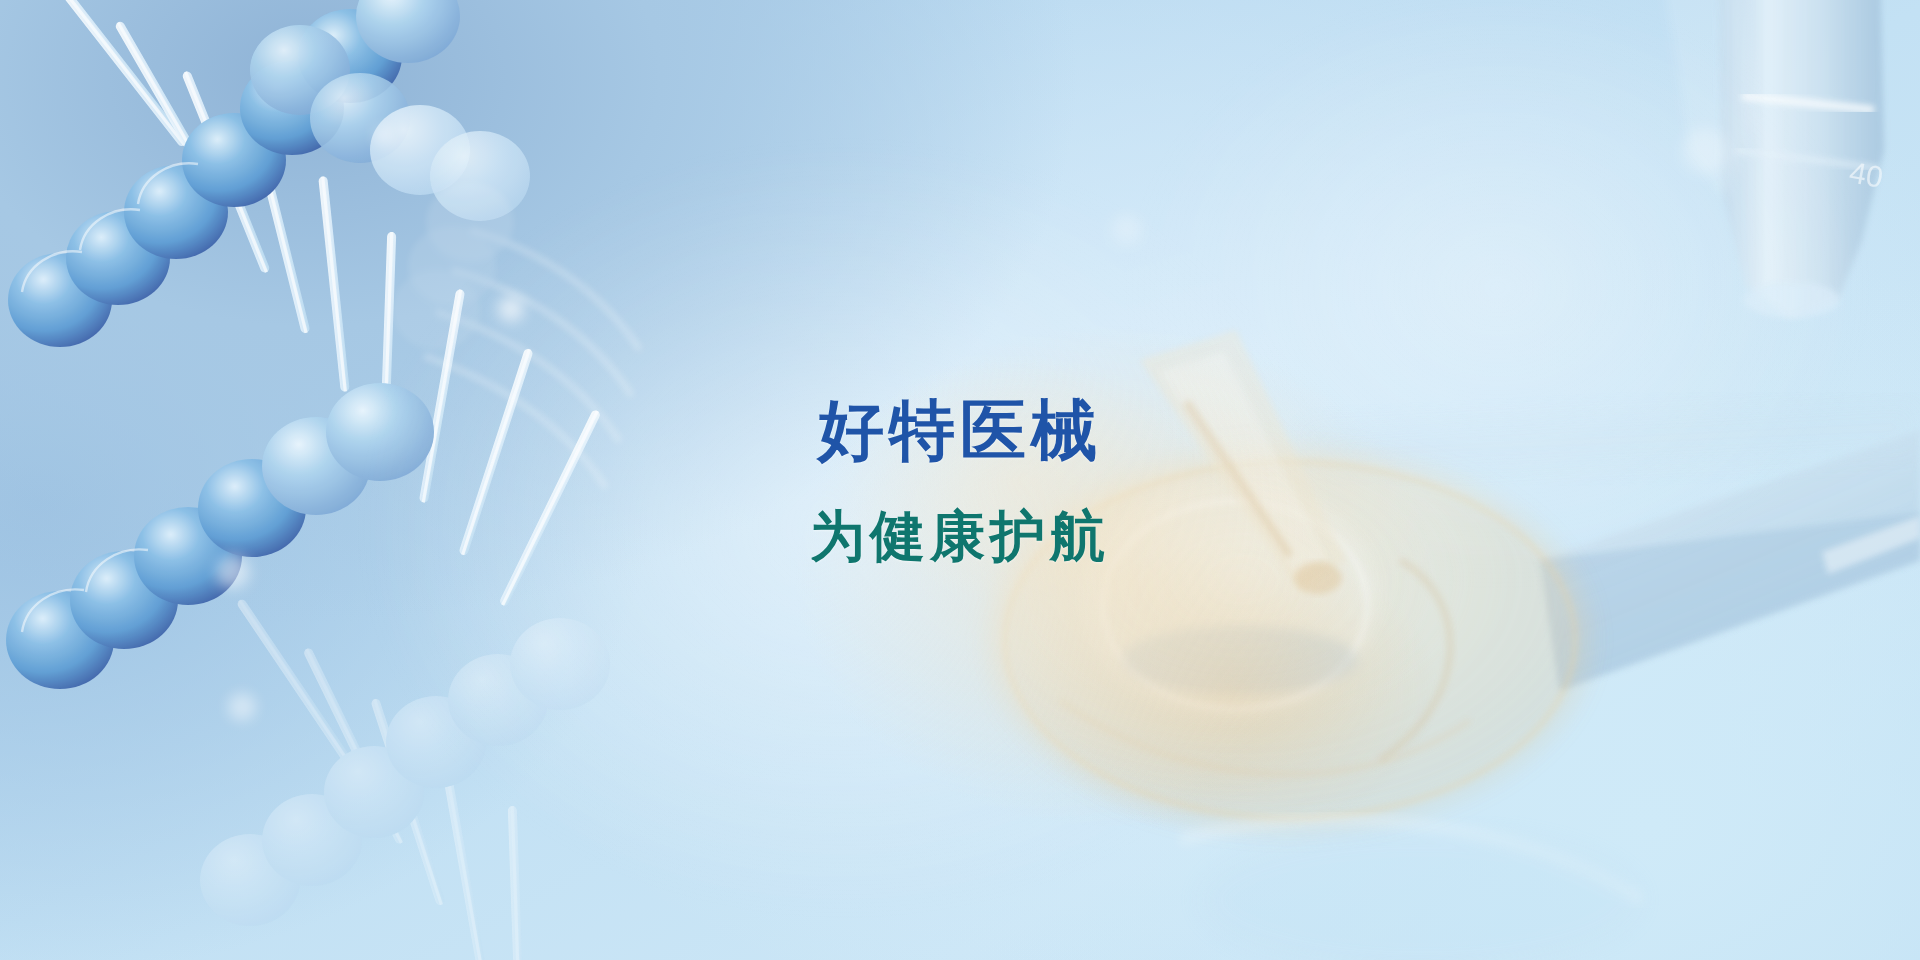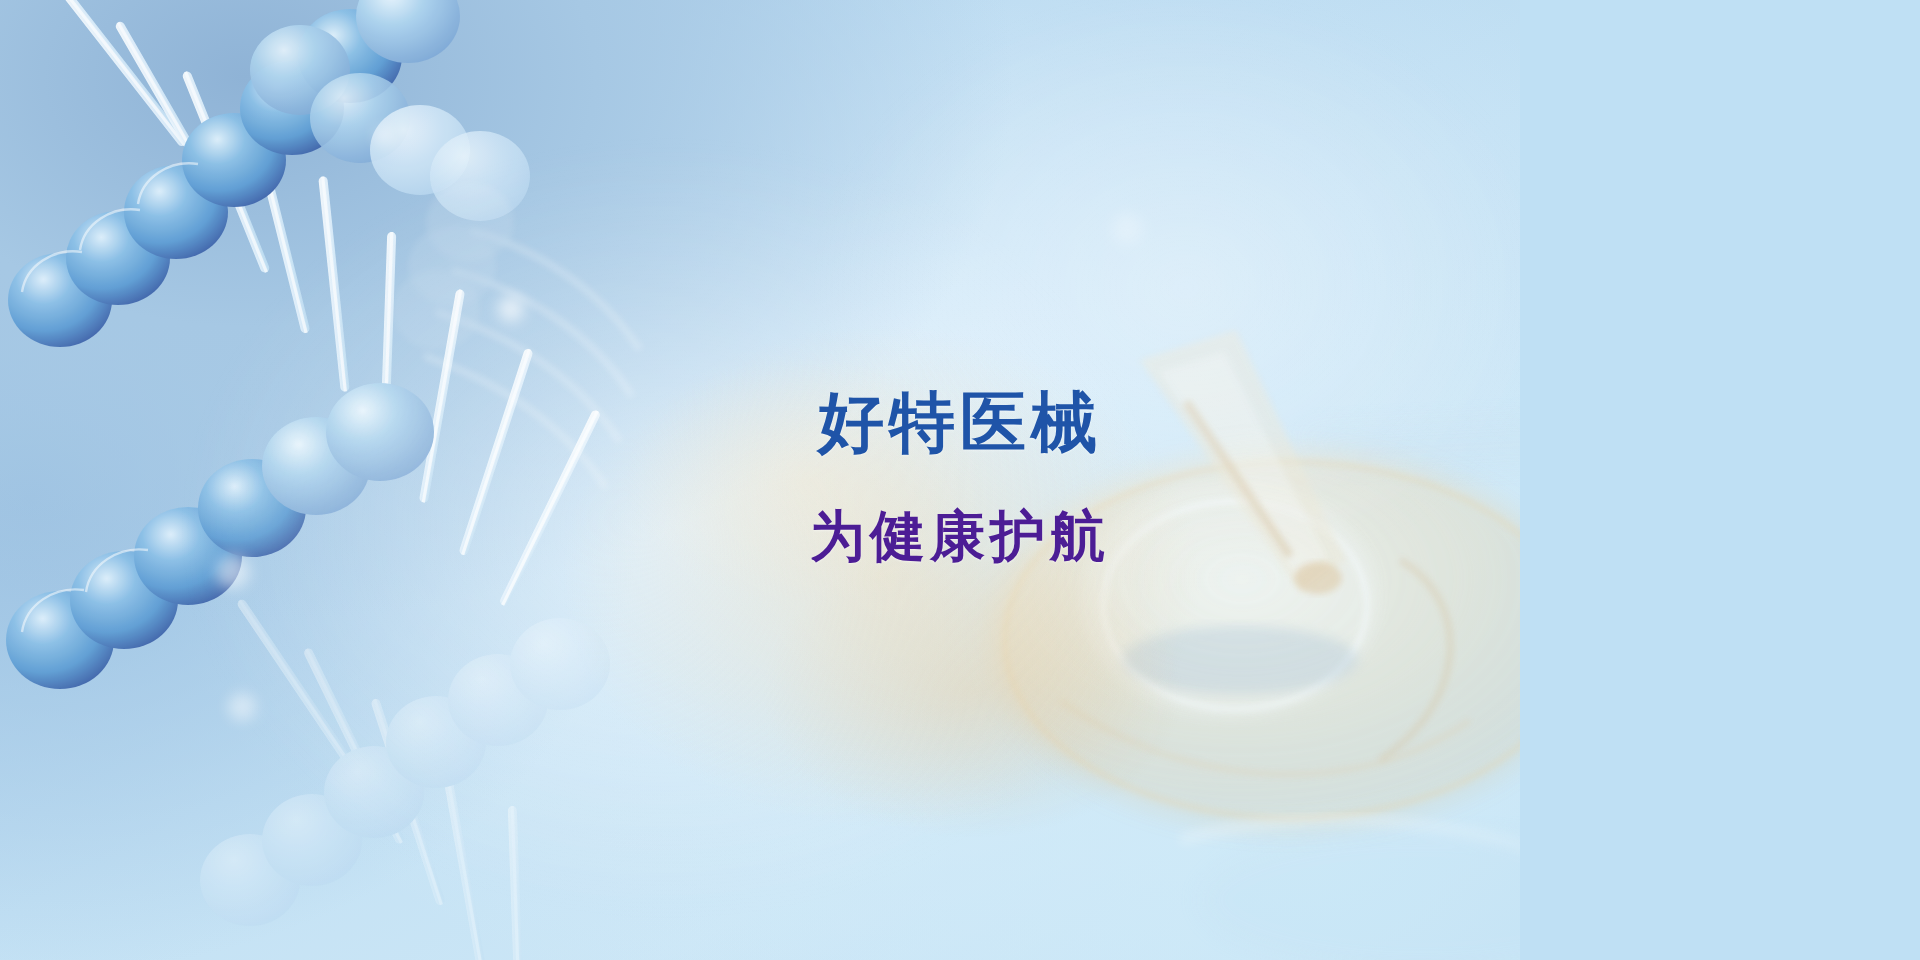--- a/index.html
+++ b/index.html
@@ -1,21 +1,21 @@
 <!DOCTYPE html>
 <html><head>
 <meta charset="utf-8">
 <style>
   html,body{margin:0;padding:0;}
   body{
     width:1920px;height:960px;overflow:hidden;
     font-family:"Liberation Sans","DejaVu Sans",sans-serif;
     background:#bfe0f4;
   }
-  #banner{position:relative;width:1520px;height:960px;overflow:hidden;}
+  #banner{position:relative;width:1920px;height:960px;overflow:hidden;}
 
   
   .layer{position:absolute;inset:0;}
   .bg-base{
     background:
       radial-gradient(ellipse 1100px 780px at 16% 8%,  #8fb3d6 0%, #a6c8e4 32%, rgba(180,216,241,0) 70%),
       radial-gradient(ellipse 900px 700px at 2% 52%,   #9dc2e2 0%, rgba(175,212,238,0) 68%),
       radial-gradient(ellipse 1000px 820px at 86% 86%, #cfeaf8 0%, rgba(199,228,245,0) 72%),
       radial-gradient(ellipse 1200px 900px at 62% 46%, #dbeefb 0%, rgba(207,232,247,0) 68%),
       linear-gradient(152deg,#9cc0e0 0%,#b2d5ee 24%,#c3e1f4 52%,#cbe6f6 74%,#bfdff3 100%);
@@ -49,21 +49,21 @@
     color:#1f54a8;line-height:1;margin:0 0 46px 0;
     text-shadow:0 1px 2px rgba(255,255,255,.45);
   }
   .subtitle{
     font-size:48px;font-weight:normal;letter-spacing:4px;
     color:#2257ab;line-height:1;margin:0 0 52px 0;
     text-shadow:0 1px 2px rgba(255,255,255,.40);
   }
   .tagline{
     font-size:55px;font-weight:bold;letter-spacing:5px;
-    color:#4c1d95;line-height:1;margin:8px;
+    color:#0f766e;line-height:1;margin:0;
     text-shadow:0 1px 2px rgba(255,255,255,.45);
   }
 </style>
 </head>
 <body>
 
 <div id="banner">
 
   <div class="layer bg-base"></div>
 

